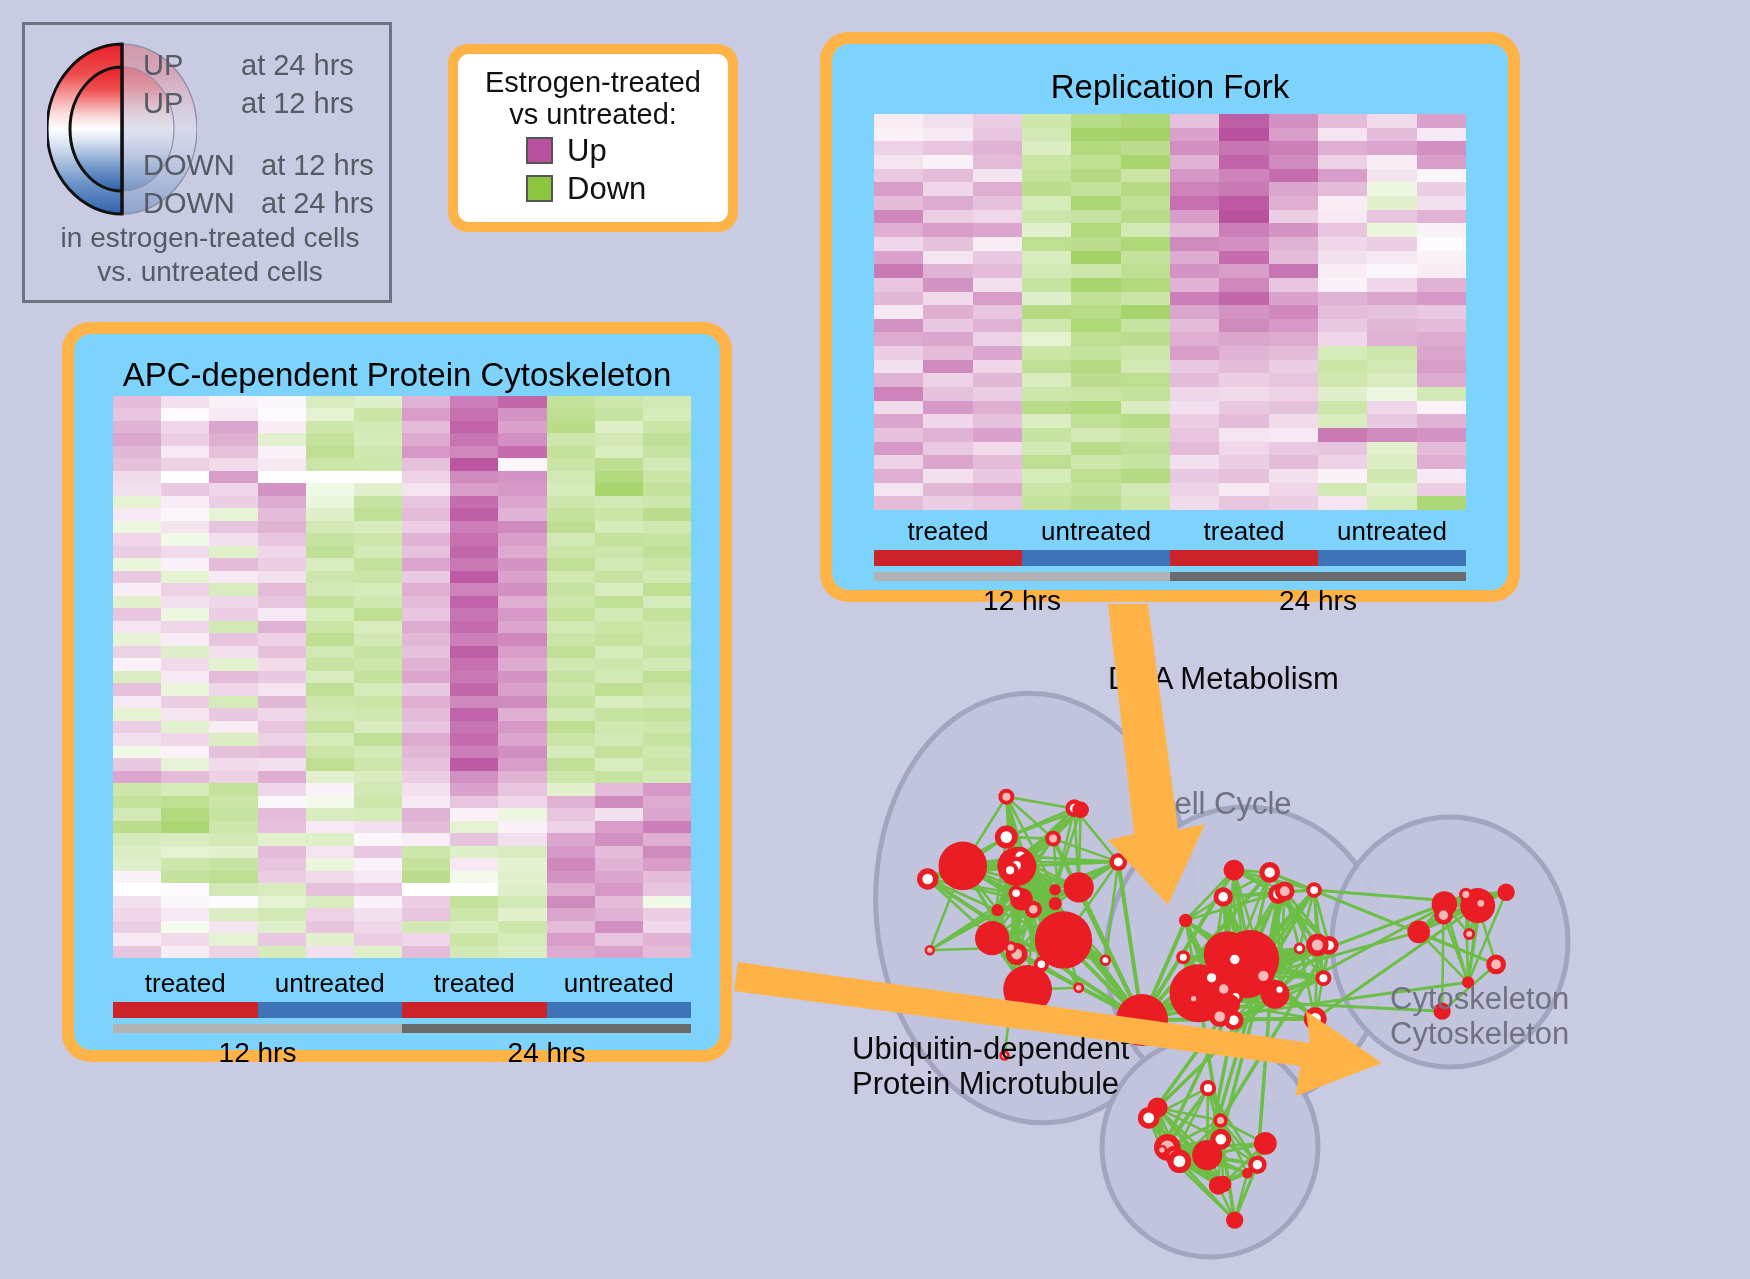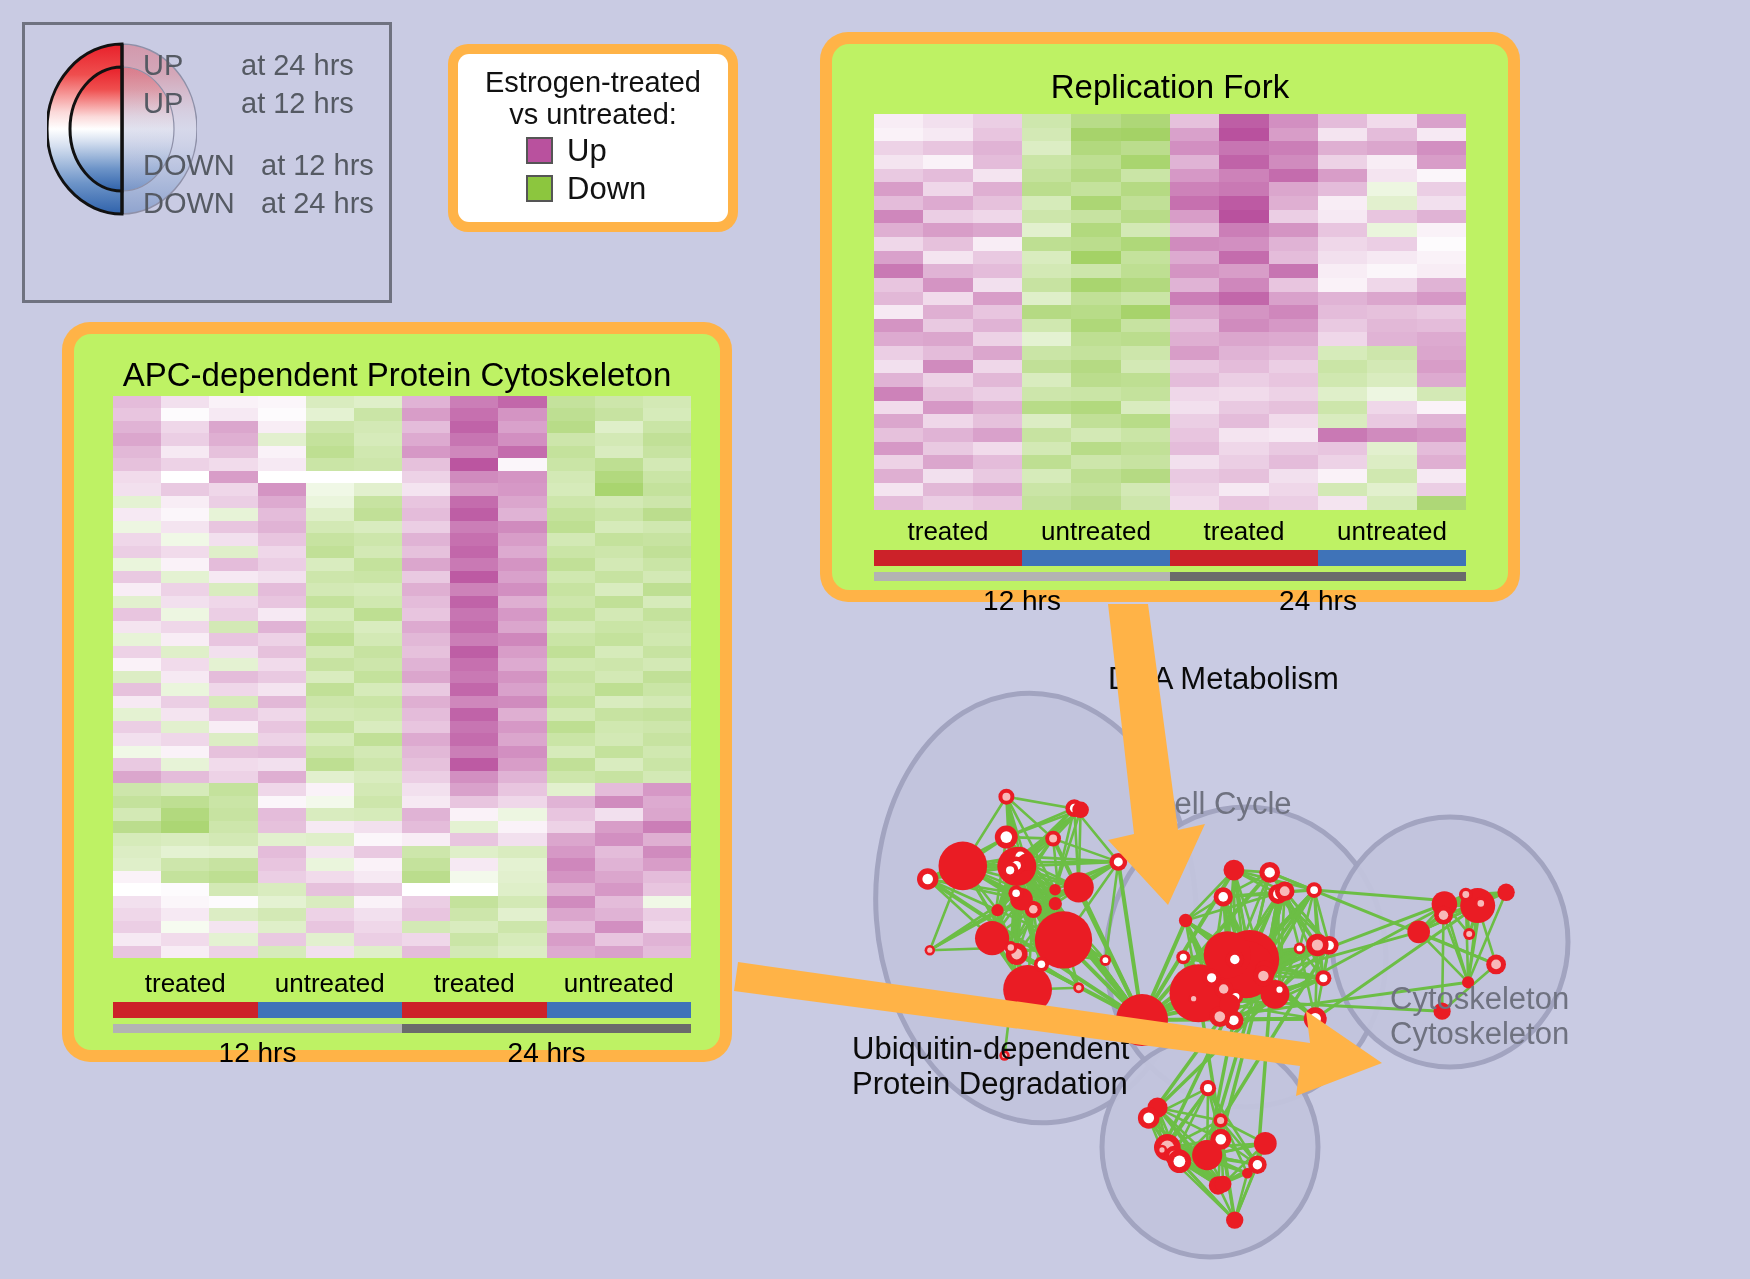--- a/index.html
+++ b/index.html
@@ -32,21 +32,21 @@
     background:#fff;width:100%;height:100%;border-radius:11px;
     box-sizing:border-box;padding:12px 16px 8px 16px;
   }
   #ud-title{font-size:29px;color:#111;text-align:center;line-height:1.12;}
   .ud-item{display:flex;align-items:center;gap:14px;margin-left:52px;margin-top:2px;}
   .sw{width:27px;height:27px;border:2px solid #555;box-sizing:border-box;}
   .ud-lab{font-size:31px;color:#111;}
 
   
   .panel{position:absolute;background:#ffb347;border-radius:28px;padding:12px;box-sizing:border-box;}
-  .panel-inner{background:#bef264;width:100%;height:100%;border-radius:17px;box-sizing:border-box;position:relative;}
+  .panel-inner{background:#7dd3fc;width:100%;height:100%;border-radius:17px;box-sizing:border-box;position:relative;}
   .panel-title{position:absolute;left:0;right:0;text-align:center;font-size:33px;color:#000;}
 
   #panel-rf{left:820px;top:32px;width:700px;height:570px;}
   #panel-apc{left:62px;top:322px;width:670px;height:740px;}
 
   .hm{position:absolute;display:grid;}
   .hm i{display:block;}
 
   .cond-labels{position:absolute;display:grid;grid-template-columns:repeat(4,1fr);
                font-size:26px;color:#000;text-align:center;}
@@ -107,20 +107,24 @@
 
     <div class="keyrow" style="left:118px;top:62px;">UP</div>
     <div class="keyrow" style="left:216px;top:62px;">at 12 hrs</div>
 
     <div class="keyrow" style="left:118px;top:124px;">DOWN</div>
     <div class="keyrow" style="left:236px;top:124px;">at 12 hrs</div>
 
     <div class="keyrow" style="left:118px;top:162px;">DOWN</div>
     <div class="keyrow" style="left:236px;top:162px;">at 24 hrs</div>
 
+    <div id="key-foot">
+      <div>in estrogen-treated cells</div>
+      <div>vs. untreated cells</div>
+    </div>
   </div>
 
   <div id="ud-legend">
     <div id="ud-inner">
       <div id="ud-title">
         <div>Estrogen-treated</div>
         <div>vs untreated:</div>
       </div>
       <div class="ud-item">
         <span class="sw" id="sw-up" style="background: rgb(185, 81, 158);"></span>
@@ -1784,21 +1788,21 @@
     </div>
     <div class="cluster-label lbl-grey" style="left:362px;top:175px;">
       <div>Cell Cycle</div>
     </div>
     <div class="cluster-label lbl-grey" style="left:600px;top:370px;text-align:right;width:160px;">
       <div>Cytoskeleton</div>
       <div>Cytoskeleton</div>
     </div>
     <div class="cluster-label lbl-dark" style="left:62px;top:420px;">
       <div>Ubiquitin-dependent</div>
-      <div>Protein Degradation</div>
+      <div>Protein Microtubule</div>
     </div>
   </div>
 
   <svg id="connectors" viewBox="0 0 1750 1279">
 
     <path d="M1078 604 L1148 604 L1178 830 L1205 824 L1168 905 L1108 840 L1134 834 L1108 604 Z" fill="#ffb347"></path>
 
     <path d="M738 962 L1310 1043 L1306 1011 L1382 1063 L1296 1096 L1300 1066 L734 991 Z" fill="#ffb347"></path>
   </svg>
 

